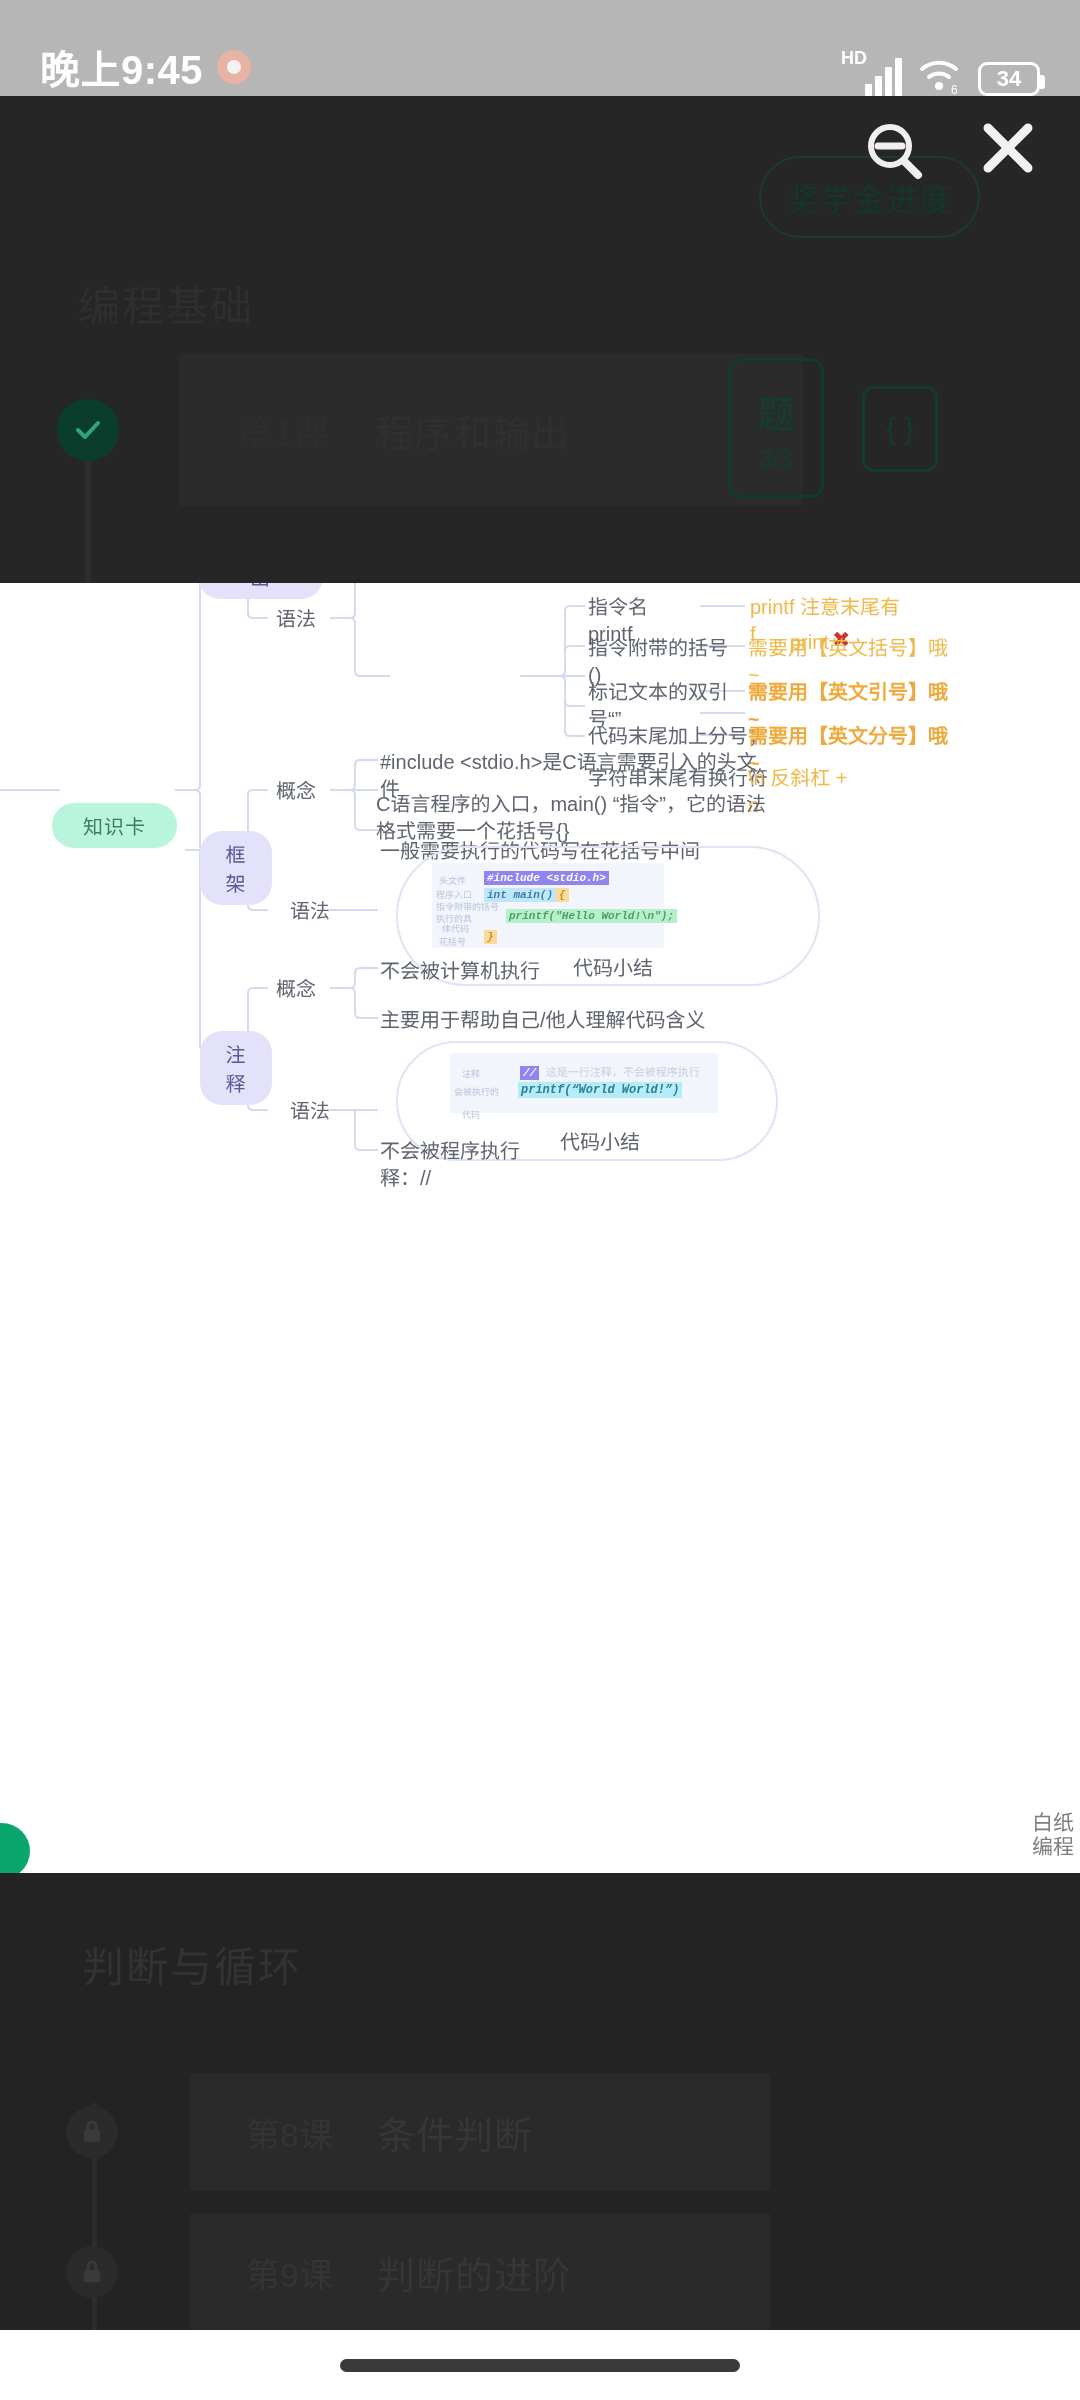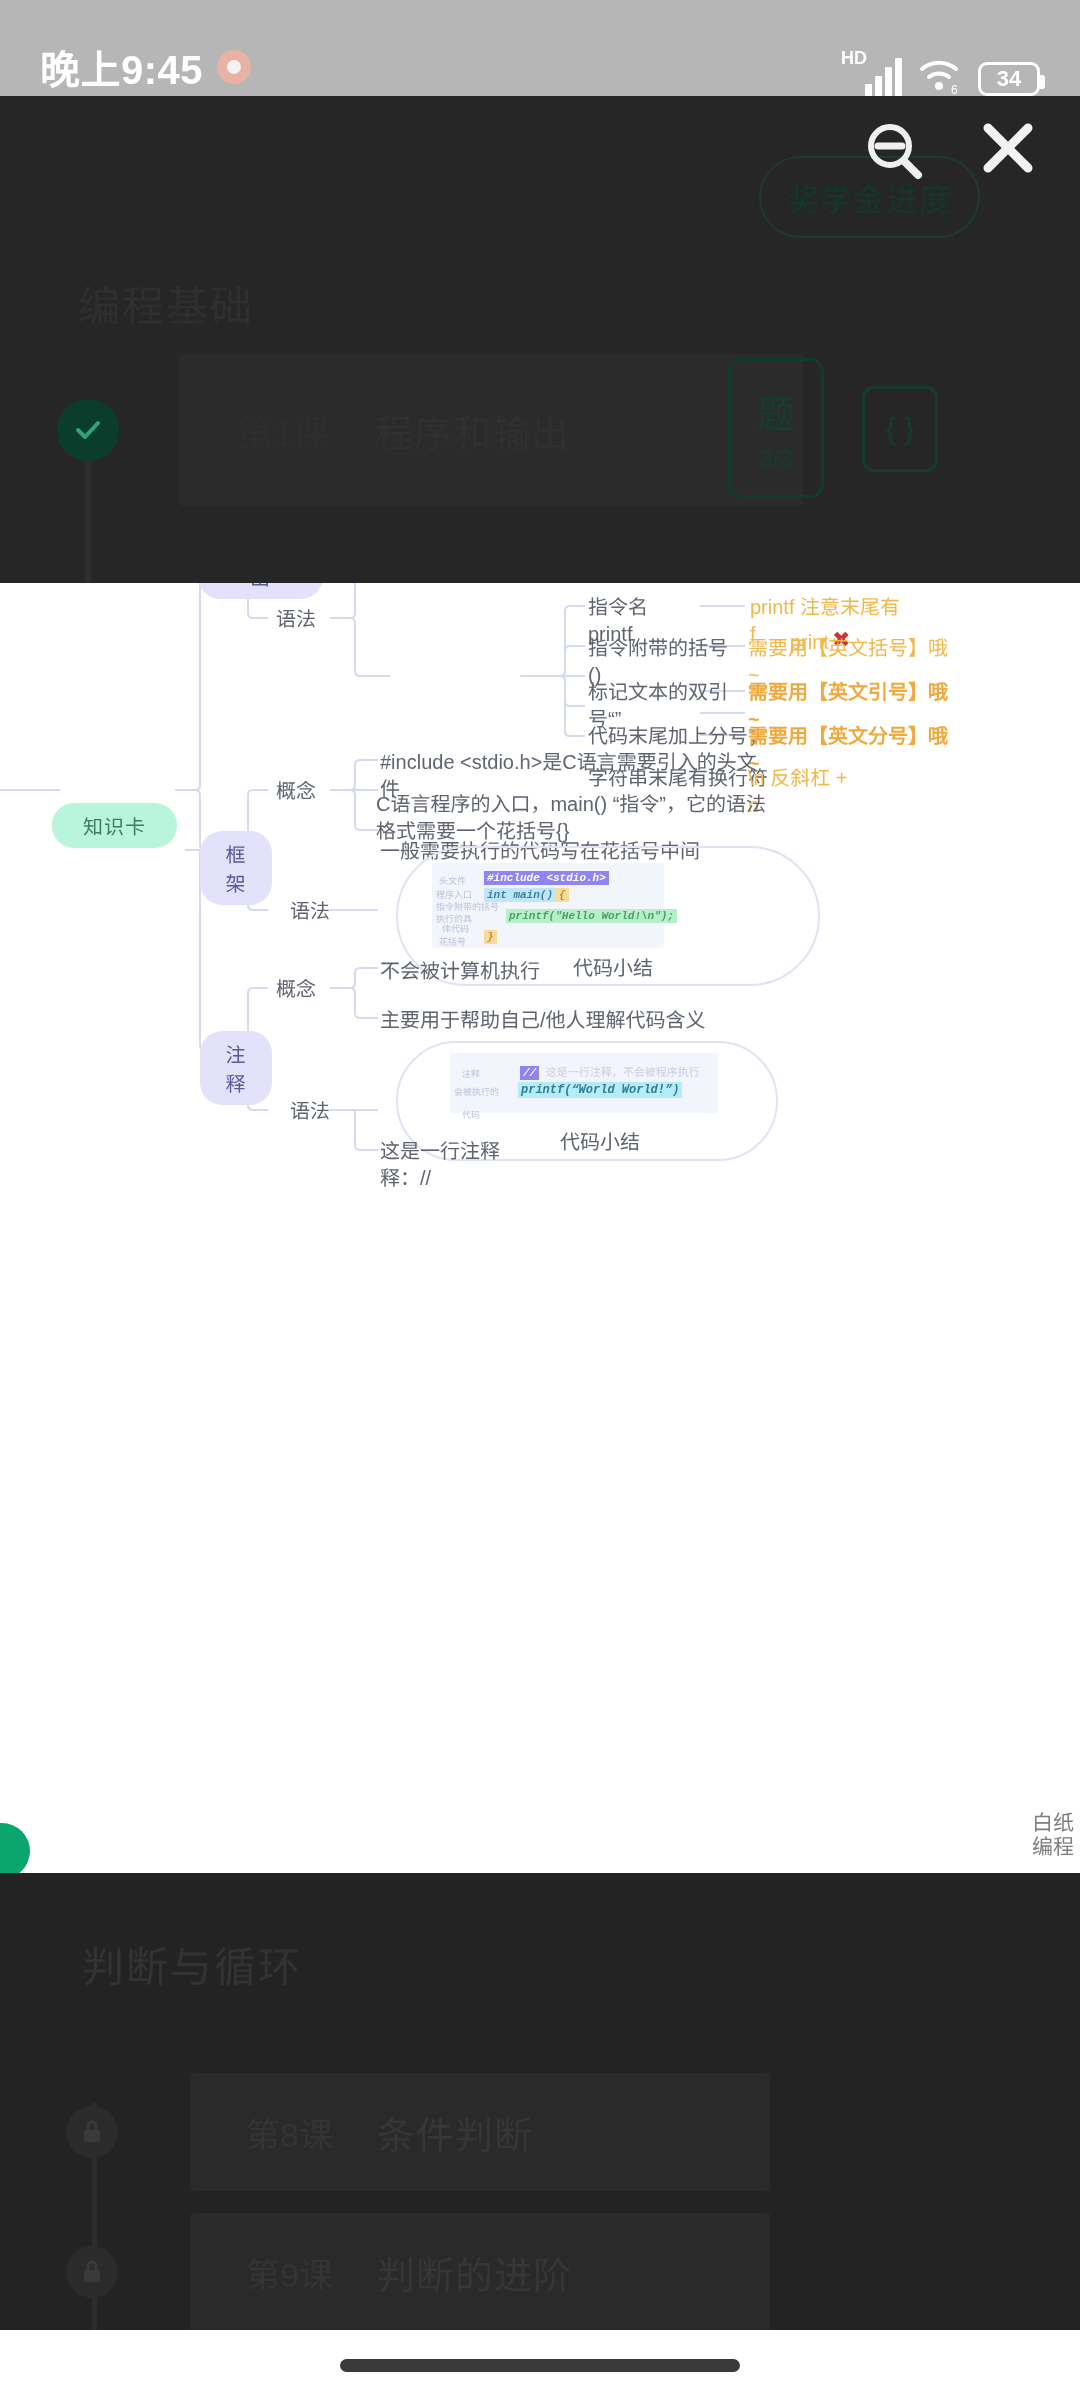--- a/index.html
+++ b/index.html
@@ -361,21 +361,21 @@
   <div class="roundcard" style="left:396px; top:458px; width:382px; height:120px;"></div>
   <div class="codebox" style="left:450px; top:470px; width:268px; height:60px;">
     <div class="tinylabel" style="position:absolute; left:12px; top:14px;">注释</div>
     <div class="tinylabel" style="position:absolute; left:4px; top:32px;">会被执行的</div>
     <div class="tinylabel" style="position:absolute; left:12px; top:43px;margin-top:12px;">代码</div>
     <div class="code-line" style="position:absolute; left:70px; top:10px; font-size:11px; color:#c7cfdf;"><span class="hl hl-purple" style="font-weight:700">//</span> 这是一行注释，不会被程序执行</div>
     <div class="code-line" style="position:absolute; left:68px; top:30px; font-size:12px; font-weight:700;"><span class="hl hl-cyan">printf(“World World!”)</span></div>
   </div>
   <div class="cap" style="left:560px; top:543px;">代码小结</div>
 
-  <div class="node" style="left:380px; top:555px;">这是一行注释
+  <div class="node" style="left:380px; top:555px;">不会被程序执行
 释：//</div>
 
   <div class="watermark">
     <div>白纸</div>
     <div>编程</div>
   </div>
 </div>
 
 <div class="bottom-panel">
   <div class="bp-title">判断与循环</div>

